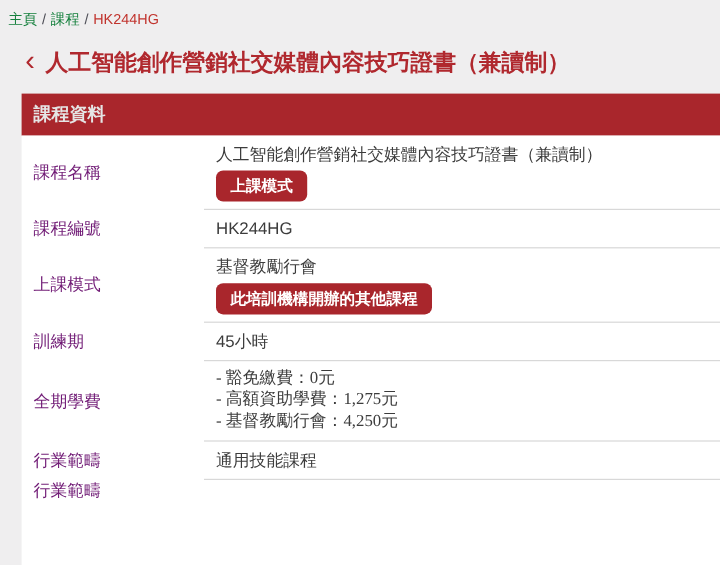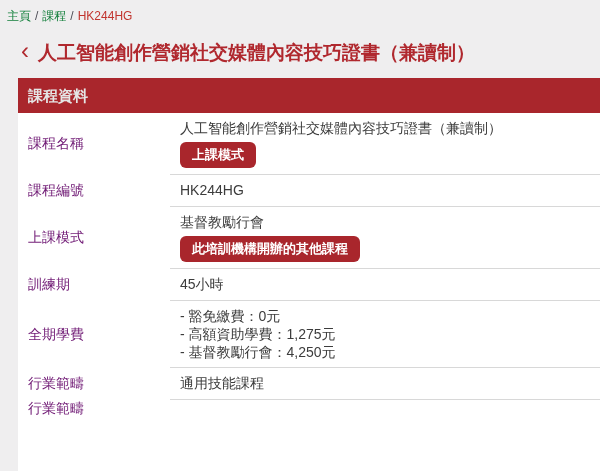--- a/index.html
+++ b/index.html
@@ -81,21 +81,21 @@
     padding-right: 8px;
   }
   .row .value {
     flex: 1;
     border-bottom: 1px solid #d8d8d8;
     padding: 6px 10px;
     font-size: 14px;
     color: #3c3c3c;
   }
   .value-text { line-height: 19px; }
-  .fee-line { line-height: 18px; }
+  .fee-line { line-height: 18px; font-family: Liberation Serif, serif; }
   .btn {
     display: inline-block;
     background: #a9262c;
     color: #ffffff;
     border: none;
     border-radius: 6px;
     padding: 5px 12px;
     font-size: 13px;
     font-weight: 700;
     font-family: inherit;

